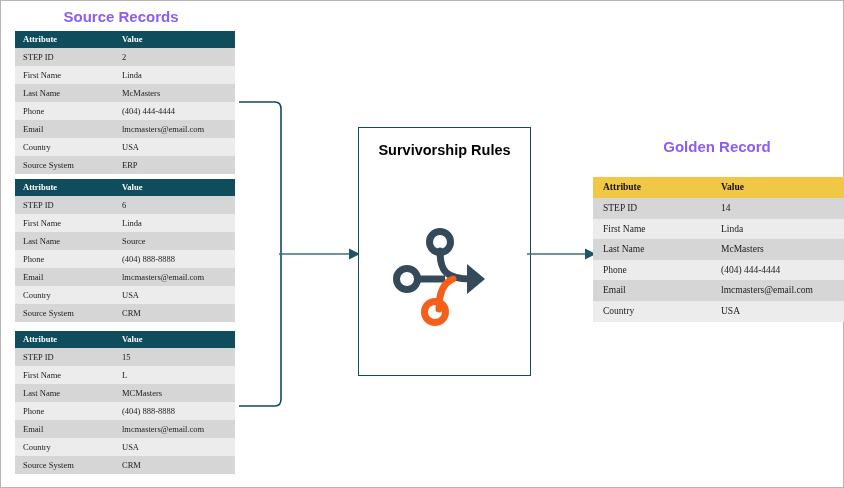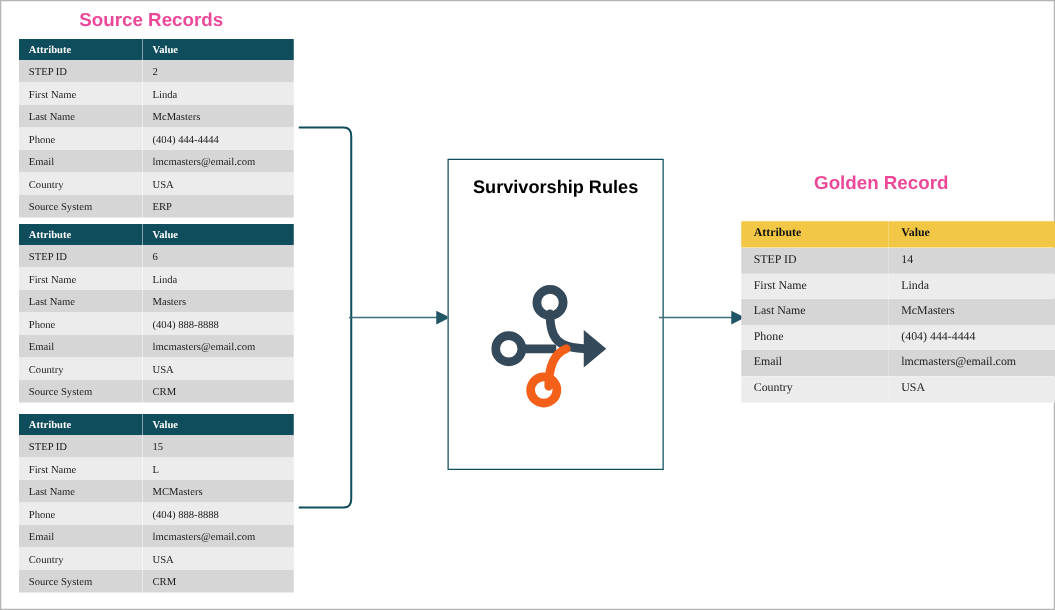--- a/index.html
+++ b/index.html
@@ -13,27 +13,27 @@
     position:absolute;left:0;top:0;width:842px;height:486px;
     border:1px solid #b5b5b5;
     background:#ffffff;
   }
 
   
   .section-title{
     position:absolute;
     font-size:15px;
     font-weight:bold;
-    color:#ec4899;
+    color:#8b5cf6;
     text-align:center;
     letter-spacing:0px;
     white-space:nowrap;
   }
   #title-source{left:20px;top:7px;width:200px;}
-  #title-golden{left:584px;top:137px;width:240px;}
+  #title-golden{left:596px;top:137px;width:240px;}
 
   
   .rec-table{
     position:absolute;
     border-collapse:collapse;
     table-layout:fixed;
     font-size:8.5px;
     color:#1b1b1b;
     font-family:Liberation Serif, serif;
   }
@@ -154,21 +154,21 @@
         <tr class="odd">
           <td class="c-attr">STEP ID</td>
           <td class="c-val">6</td>
         </tr>
         <tr class="even">
           <td class="c-attr">First Name</td>
           <td class="c-val">Linda</td>
         </tr>
         <tr class="odd">
           <td class="c-attr">Last Name</td>
-          <td class="c-val">Masters</td>
+          <td class="c-val">Source</td>
         </tr>
         <tr class="even">
           <td class="c-attr">Phone</td>
           <td class="c-val">(404) 888-8888</td>
         </tr>
         <tr class="odd">
           <td class="c-attr">Email</td>
           <td class="c-val">lmcmasters@email.com</td>
         </tr>
         <tr class="even">

